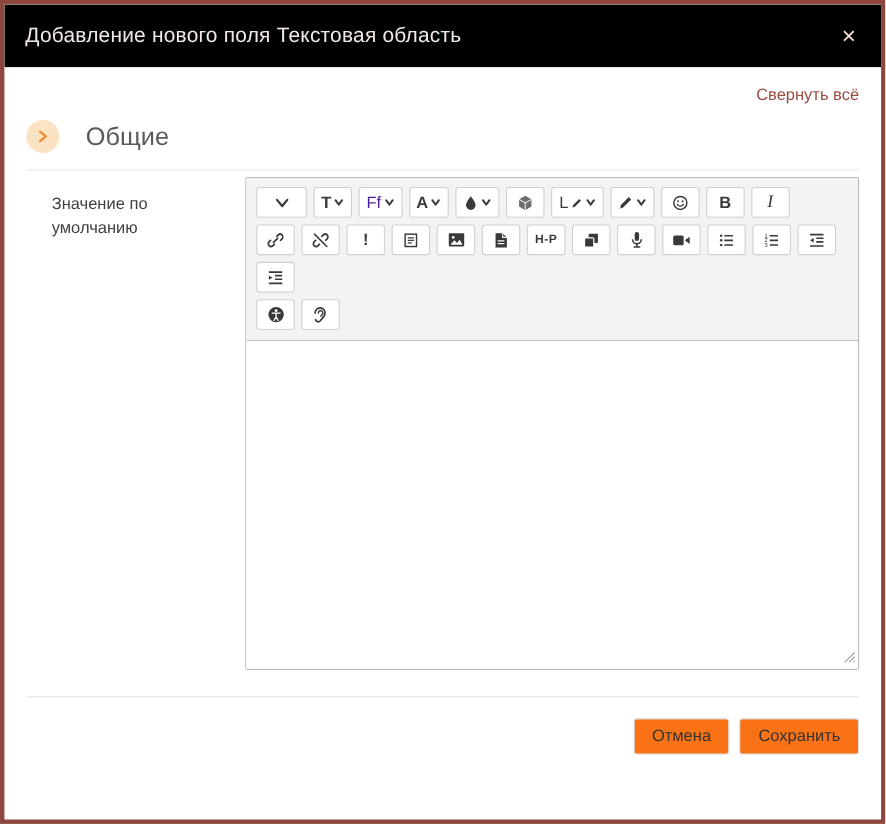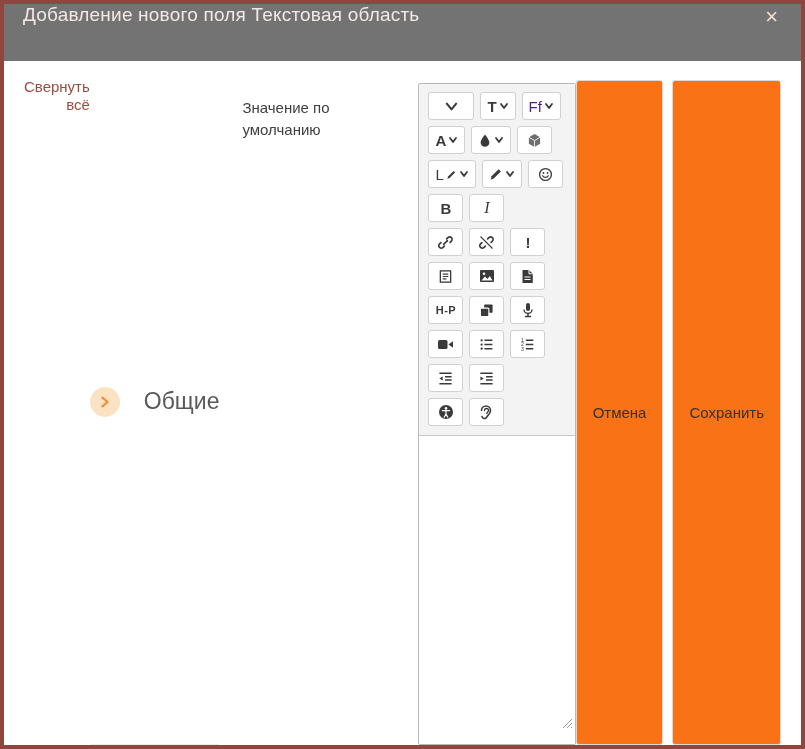--- a/index.html
+++ b/index.html
@@ -8,50 +8,50 @@
 
   .dialog {
     width: 805px; height: 749px;
     border: 4px solid #8e463e;
     background: #fff;
     display: flex; flex-direction: column;
     overflow: hidden;
   }
 
   .modal-header {
-    background: #737373;
+    background: #000000;
     color: #f2e8e6;
     height: 57px; flex: 0 0 57px;
-    display: flex; align-items: flex-start; justify-content: space-between;
+    display: flex; align-items: center; justify-content: space-between;
     padding: 0 19px;
   }
   .modal-title { font-size: 19px; font-weight: 400; letter-spacing: .2px; }
   .close-btn {
     background: none; border: none; color: #f6ddd8; font-size: 22px;
     line-height: 1; cursor: pointer; padding: 2px 4px; font-family: "Liberation Sans", sans-serif;
   }
 
-  .modal-body { flex: 1; padding: 0 20px; display: flex; flex-direction: row; }
+  .modal-body { flex: 1; padding: 0 20px; display: flex; flex-direction: column; }
 
   .collapse-all-row { text-align: right; padding-top: 17px; }
   .collapse-all { color: #9b4c41; font-size: 15px; text-decoration: none; cursor: pointer; }
 
   .section-header {
     display: flex; align-items: center; gap: 24px;
     padding: 13px 0 15px; cursor: pointer;
   }
   .section-header.bordered { border-bottom: 1px solid #ececec; }
   .section-toggle {
     width: 30px; height: 30px; border-radius: 50%;
     background: #fbe2c3; display: flex; align-items: center; justify-content: center;
     flex: 0 0 30px;
   }
   .section-title { font-size: 23px; color: #5a5a5a; font-weight: 400; }
 
-  .form-row { display: flex; margin-top: 22px; }
+  .form-row { display: flex; margin-top: 6px; }
   .form-label {
     width: 199px; flex: 0 0 199px; padding: 14px 12px 0 23px;
     font-size: 15px; color: #3f3f3f; line-height: 1.45;
   }
 
   .editor { flex: 1; border: 1px solid #b9b9b9; border-radius: 2px; background: #fff; }
   .editor-toolbar {
     background: #f3f3f3; border-bottom: 1px solid #c6c6c6;
     padding: 5px 6px 6px;
   }

